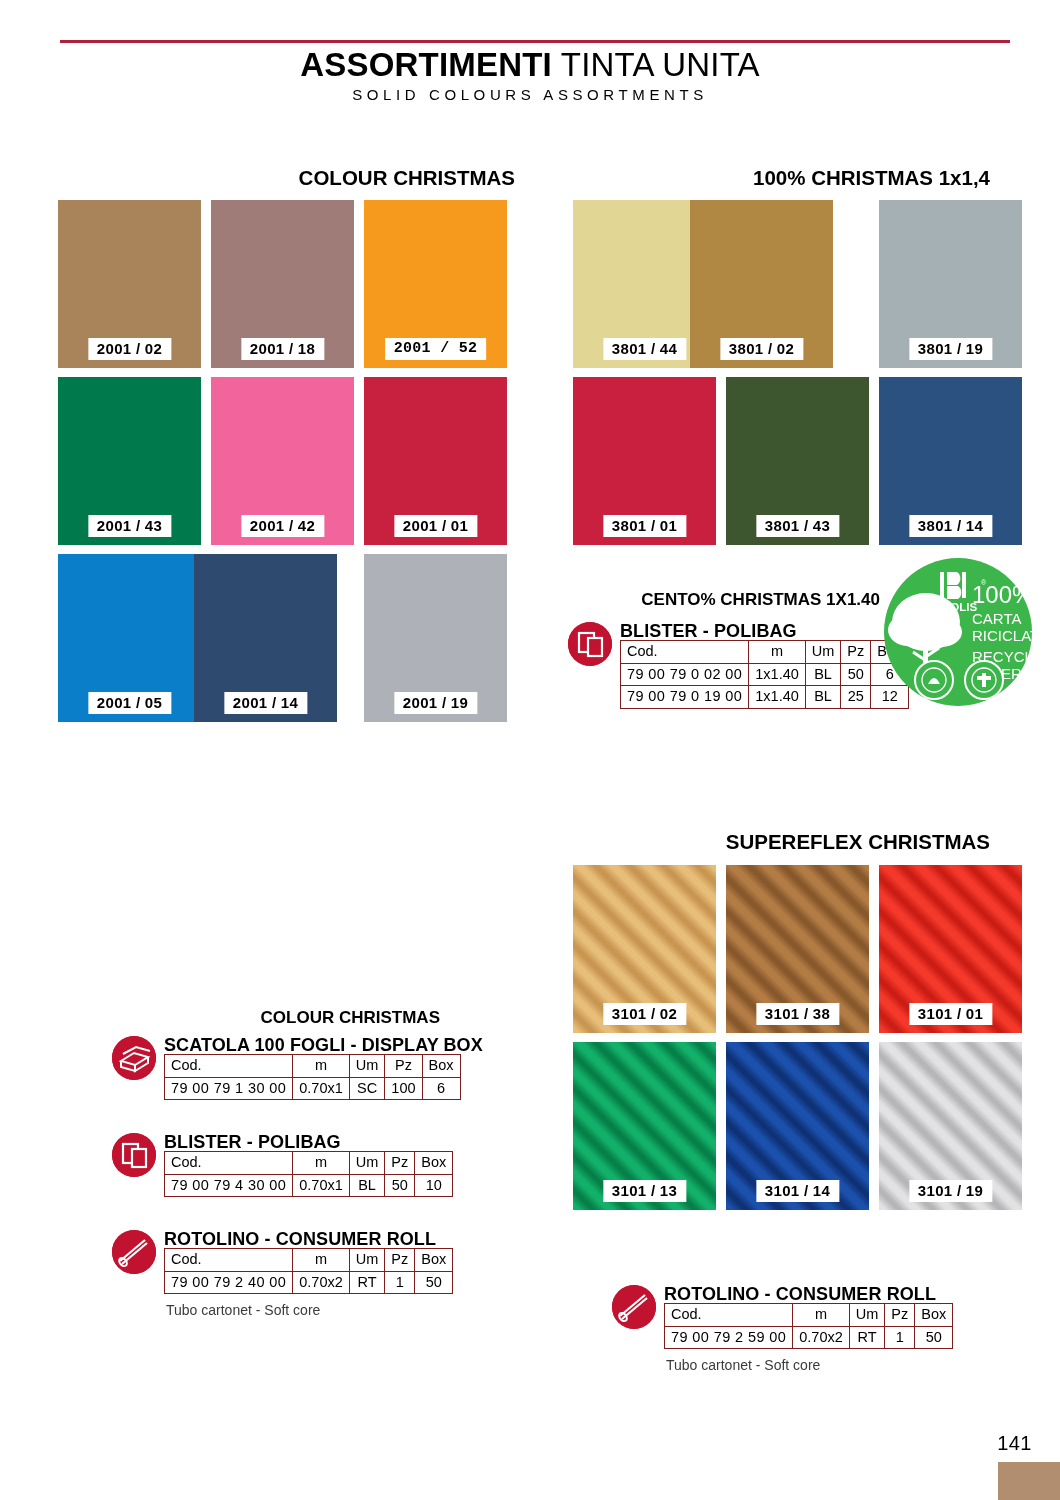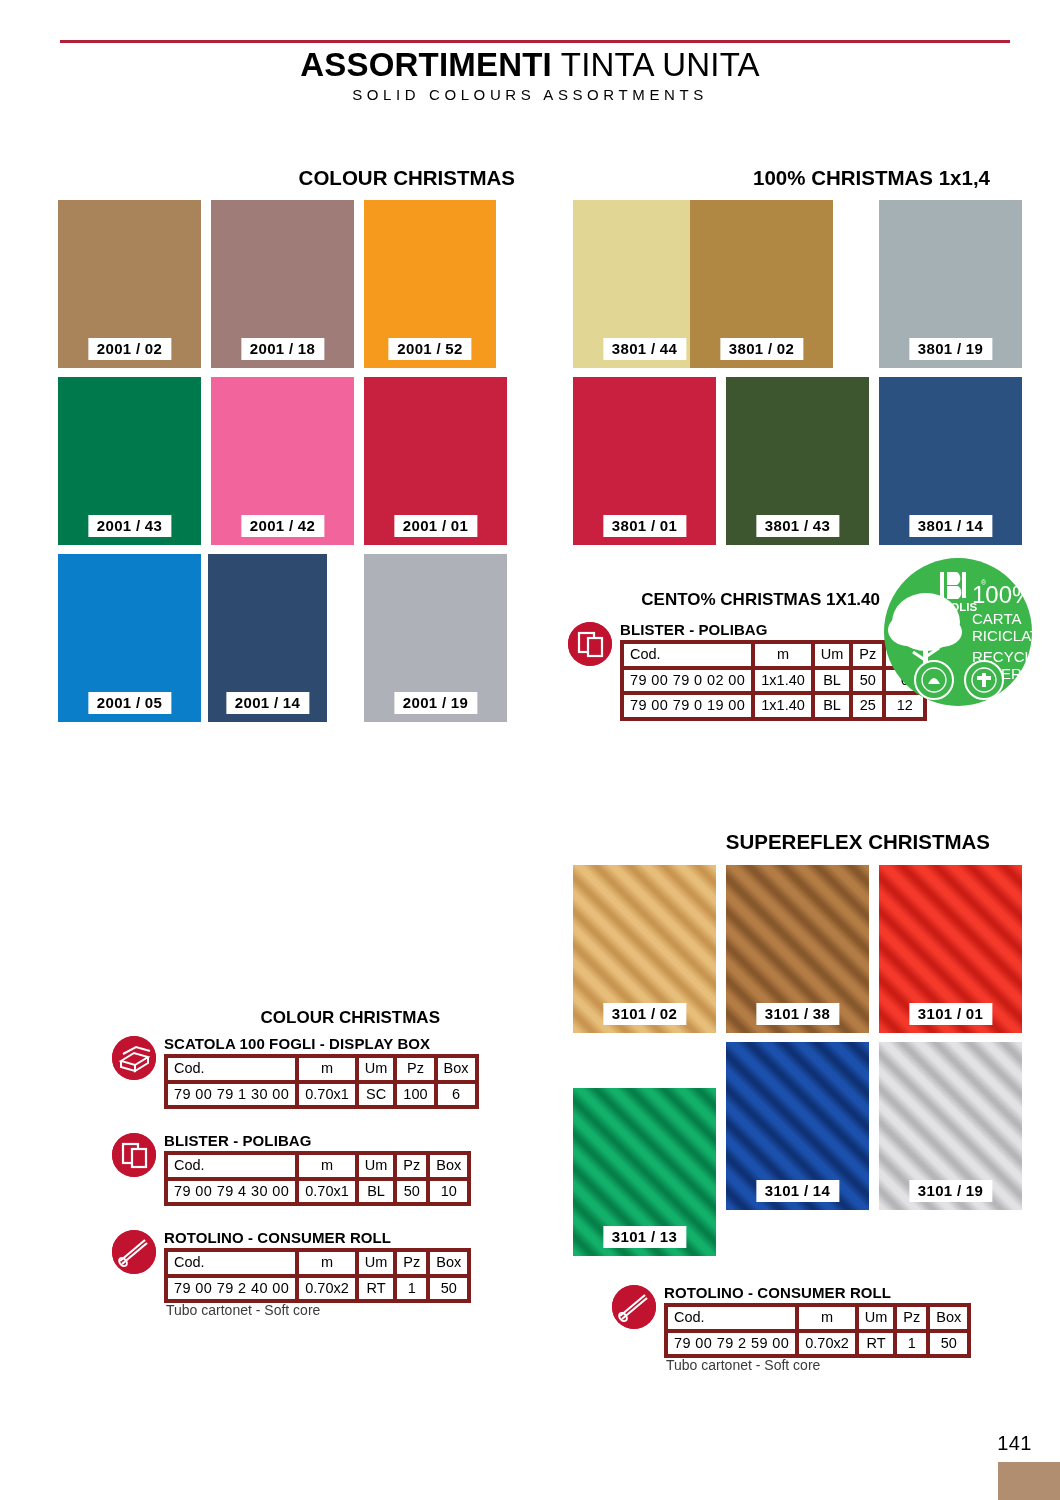--- a/index.html
+++ b/index.html
@@ -58,31 +58,31 @@
   
   .packblock { position: absolute; }
   .pack-icon {
     position: absolute; left: 0; top: 0;
     width: 44px; height: 44px; border-radius: 50%;
     background: #c1122f;
   }
   .pack-icon svg { display: block; width: 44px; height: 44px; }
   .pack-title {
     position: absolute; left: 52px; top: -1px;
-    font-weight: 700; font-size: 15px; white-space: nowrap;
+    font-weight: 700; font-size: 18px; white-space: nowrap;
     letter-spacing: .1px;
   }
   table.pack {
     position: absolute; left: 52px; top: 18px;
     border-collapse: collapse;
     font-size: 14.5px;
     font-family: "Liberation Sans", sans-serif;
   }
   table.pack td {
-    border: 4px solid #7f1d1d;
+    border: 1px solid #7f1d1d;
     padding: 1px 6px 2px 6px;
     text-align: center; white-space: nowrap;
     line-height: 1.28;
   }
   table.pack td.cod { text-align: left; }
   table.pack td.codval { text-align: left; letter-spacing: .4px; }
   .pack-note {
     position: absolute; left: 54px;
     font-size: 14px; color: #3b3b3b; white-space: nowrap;
   }
@@ -118,21 +118,21 @@
   <div class="sec-title" style="left:570px; top:830px; width:420px;">SUPEREFLEX CHRISTMAS</div>
 
   <div class="swatch" style="left:58px;  top:200px; width:143px; height:168px;">
     <div class="chip" style="background:#a9835a"></div>
     <div class="code">2001 / 02</div>
   </div>
   <div class="swatch" style="left:211px; top:200px; width:143px; height:168px;">
     <div class="chip" style="background:#9f7c78"></div>
     <div class="code">2001 / 18</div>
   </div>
-  <div class="swatch" style="left:364px; top:200px; width:132px; height:168px;">
+  <div class="swatch" style="left:364px; top:200px; width:143px; height:168px;font-family:Liberation Mono, monospace;">
     <div class="chip" style="background:#f59a1d"></div>
     <div class="code">2001 / 52</div>
   </div>
 
   <div class="swatch" style="left:58px;  top:377px; width:143px; height:168px;">
     <div class="chip" style="background:#00794d"></div>
     <div class="code">2001 / 43</div>
   </div>
   <div class="swatch" style="left:211px; top:377px; width:143px; height:168px;">
     <div class="chip" style="background:#f2649c"></div>
@@ -140,21 +140,21 @@
   </div>
   <div class="swatch" style="left:364px; top:377px; width:143px; height:168px;">
     <div class="chip" style="background:#c8203f"></div>
     <div class="code">2001 / 01</div>
   </div>
 
   <div class="swatch" style="left:58px;  top:554px; width:143px; height:168px;">
     <div class="chip" style="background:#0a7ec8"></div>
     <div class="code">2001 / 05</div>
   </div>
-  <div class="swatch" style="left:208px; top:554px; width:119px; height:168px;">
+  <div class="swatch" style="left:194px; top:554px; width:143px; height:168px;">
     <div class="chip" style="background:#2e4a6e"></div>
     <div class="code">2001 / 14</div>
   </div>
   <div class="swatch" style="left:364px; top:554px; width:143px; height:168px;">
     <div class="chip" style="background:#aeb2b8"></div>
     <div class="code">2001 / 19</div>
   </div>
 
 
   <div class="swatch" style="left:573px; top:200px; width:143px; height:168px;">
@@ -265,21 +265,21 @@
     <div class="code">3101 / 02</div>
   </div>
   <div class="swatch" style="left:726px; top:865px; width:143px; height:168px;">
     <div class="chip striped" style="background:repeating-linear-gradient(45deg,#b47c45 0px,#b47c45 5px,#87582c 13px,#87582c 16px,#b47c45 24px)"></div>
     <div class="code">3101 / 38</div>
   </div>
   <div class="swatch" style="left:879px; top:865px; width:143px; height:168px;">
     <div class="chip striped" style="background:repeating-linear-gradient(45deg,#f4392b 0px,#f4392b 5px,#cc1d15 13px,#cc1d15 16px,#f4392b 24px)"></div>
     <div class="code">3101 / 01</div>
   </div>
-  <div class="swatch" style="left:573px; top:1088px; width:143px; height:168px;text-align:center;">
+  <div class="swatch" style="left:573px; top:1042px; width:143px; height:168px;text-align:center;">
     <div class="chip striped" style="background:repeating-linear-gradient(45deg,#12b069 0px,#12b069 5px,#068049 13px,#068049 16px,#12b069 24px)"></div>
     <div class="code">3101 / 13</div>
   </div>
   <div class="swatch" style="left:726px; top:1042px; width:143px; height:168px;">
     <div class="chip striped" style="background:repeating-linear-gradient(45deg,#1b51ad 0px,#1b51ad 5px,#0f3276 13px,#0f3276 16px,#1b51ad 24px)"></div>
     <div class="code">3101 / 14</div>
   </div>
   <div class="swatch" style="left:879px; top:1042px; width:143px; height:168px;">
     <div class="chip striped" style="background:repeating-linear-gradient(45deg,#e2e2e4 0px,#e2e2e4 5px,#b6b6b9 13px,#b6b6b9 16px,#e2e2e4 24px)"></div>
     <div class="code">3101 / 19</div>

